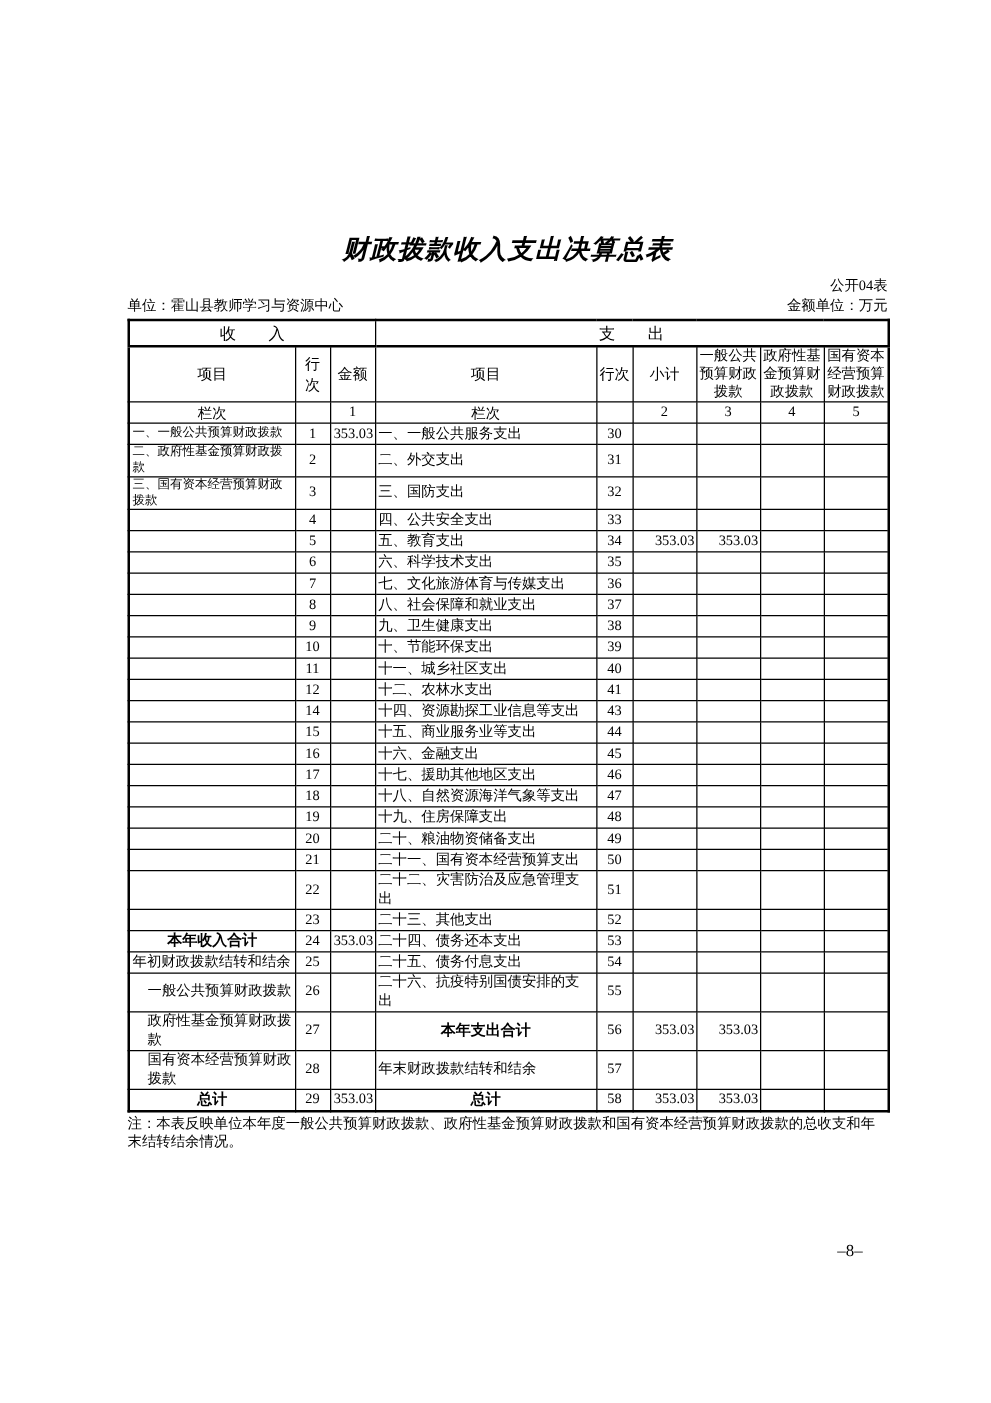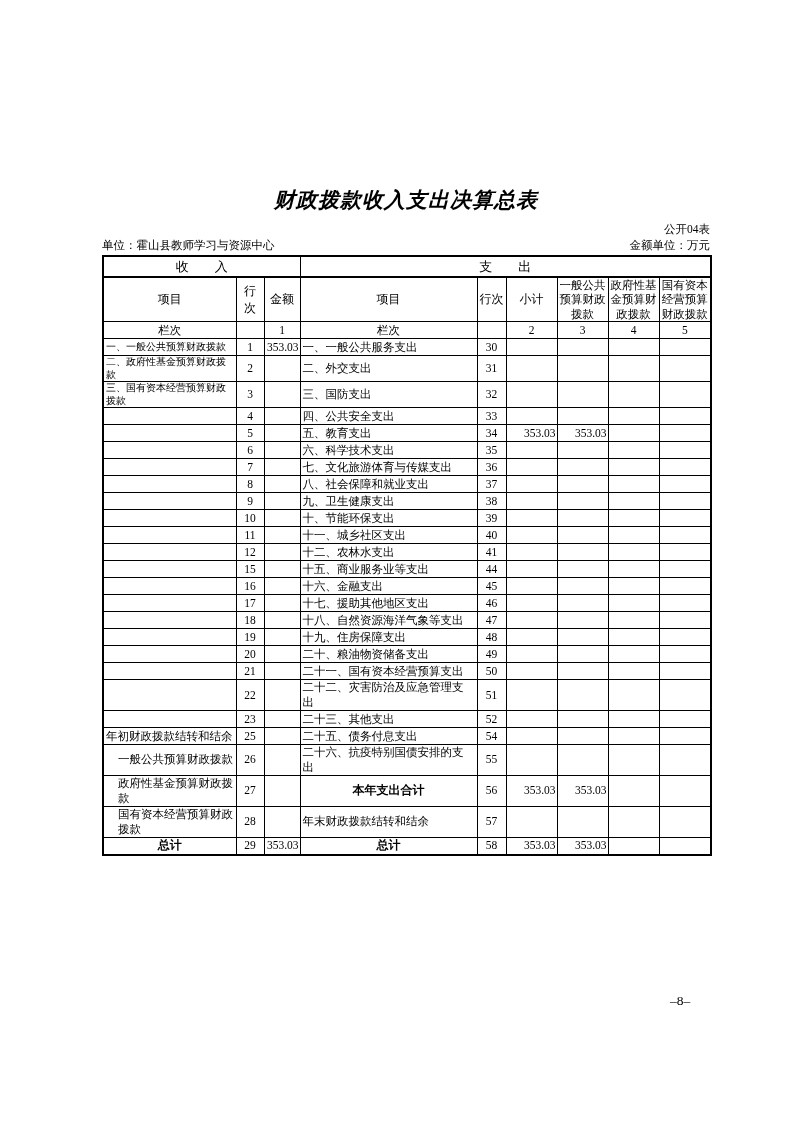--- a/index.html
+++ b/index.html
@@ -221,20 +221,31 @@
             <td class="num"></td>
             <td class="item">十二、农林水支出</td>
             <td class="rowno">41</td>
             <td class="num"></td>
             <td class="num"></td>
             <td class="num"></td>
             <td class="num"></td>
           </tr>
           <tr>
             <td class="item"></td>
+            <td class="rowno">14</td>
+            <td class="num"></td>
+            <td class="item">十四、资源勘探工业信息等支出</td>
+            <td class="rowno">43</td>
+            <td class="num"></td>
+            <td class="num"></td>
+            <td class="num"></td>
+            <td class="num"></td>
+          </tr>
+          <tr>
+            <td class="item"></td>
             <td class="rowno">15</td>
             <td class="num"></td>
             <td class="item">十五、商业服务业等支出</td>
             <td class="rowno">44</td>
             <td class="num"></td>
             <td class="num"></td>
             <td class="num"></td>
             <td class="num"></td>
           </tr>
           <tr>
@@ -313,20 +324,31 @@
             <td class="num"></td>
             <td class="num"></td>
             <td class="num"></td>
           </tr>
           <tr>
             <td class="item"></td>
             <td class="rowno">23</td>
             <td class="num"></td>
             <td class="item">二十三、其他支出</td>
             <td class="rowno">52</td>
+            <td class="num"></td>
+            <td class="num"></td>
+            <td class="num"></td>
+            <td class="num"></td>
+          </tr>
+          <tr>
+            <td class="item total">本年收入合计</td>
+            <td class="rowno">24</td>
+            <td class="num">353.03</td>
+            <td class="item">二十四、债务还本支出</td>
+            <td class="rowno">53</td>
             <td class="num"></td>
             <td class="num"></td>
             <td class="num"></td>
             <td class="num"></td>
           </tr>
           <tr>
             <td class="item">年初财政拨款结转和结余</td>
             <td class="rowno">25</td>
             <td class="num"></td>
             <td class="item">二十五、债务付息支出</td>
@@ -376,16 +398,17 @@
             <td class="item total">总计</td>
             <td class="rowno">58</td>
             <td class="num">353.03</td>
             <td class="num">353.03</td>
             <td class="num"></td>
             <td class="num"></td>
           </tr>
         </tbody>
     </table>
 
+    <div class="note">注：本表反映单位本年度一般公共预算财政拨款、政府性基金预算财政拨款和国有资本经营预算财政拨款的总收支和年末结转结余情况。</div>
   </div>
 
   <div class="page-no">–8–</div>
 </div>
 
 </body></html>

